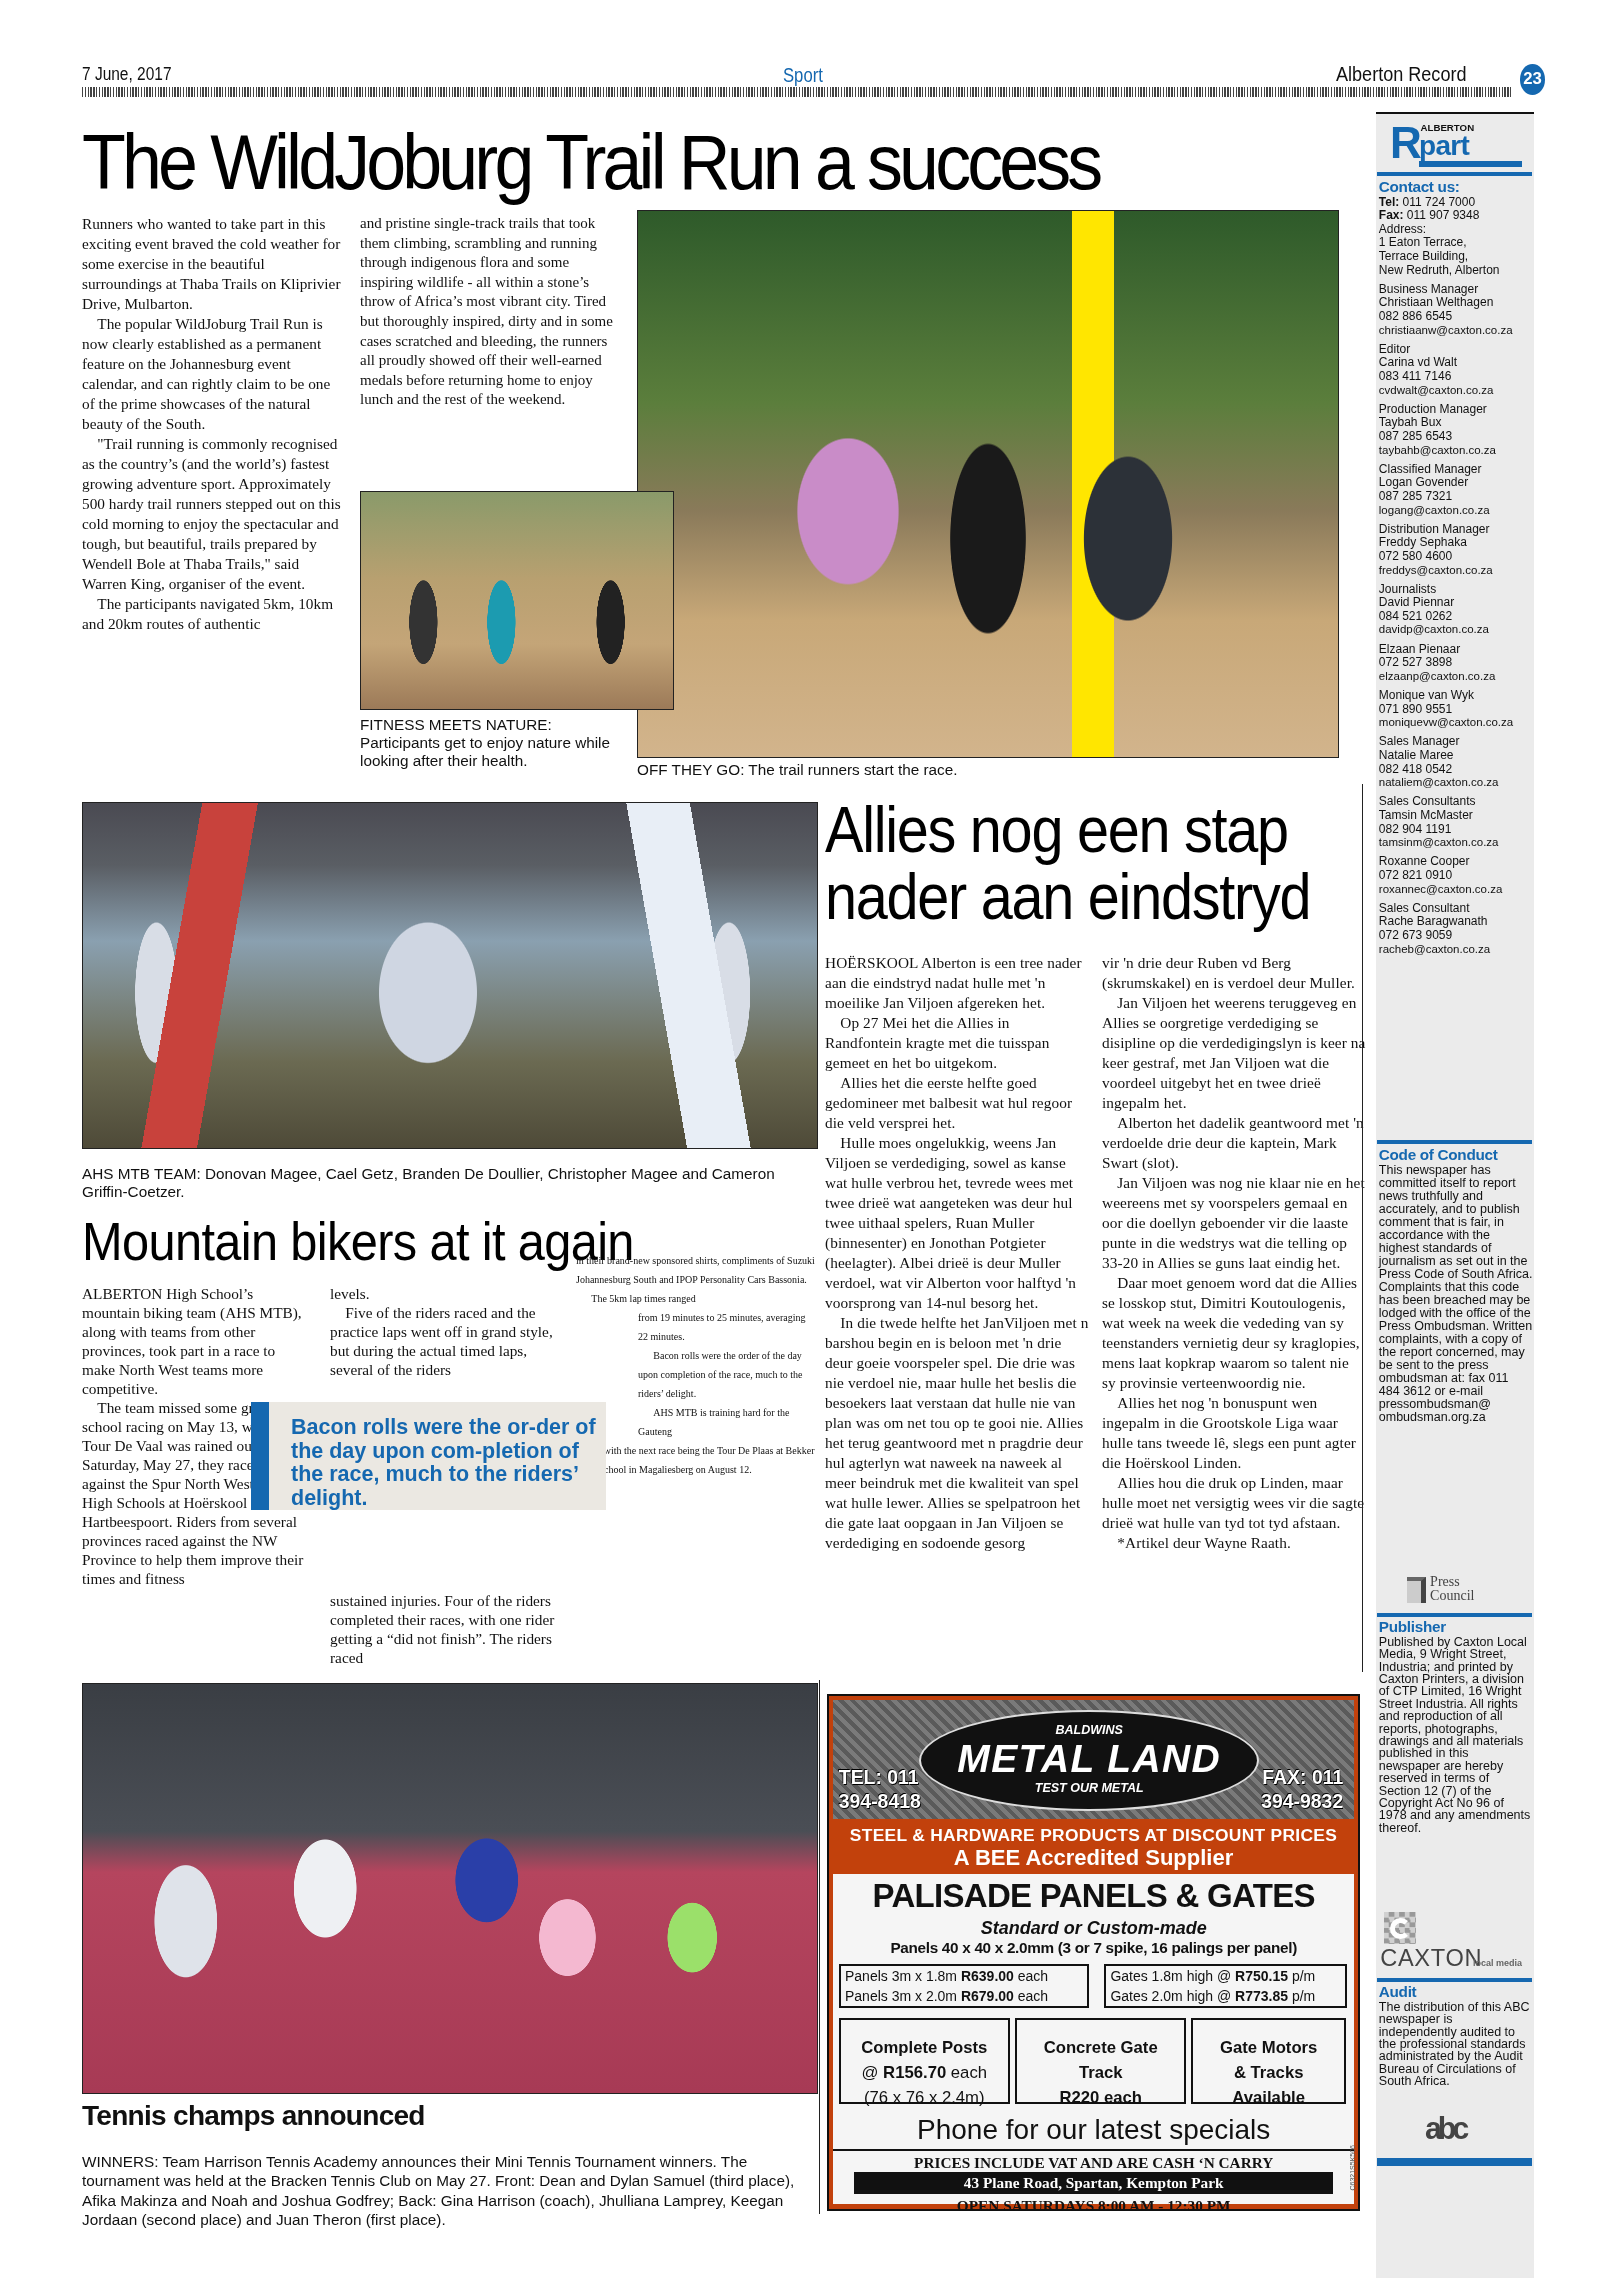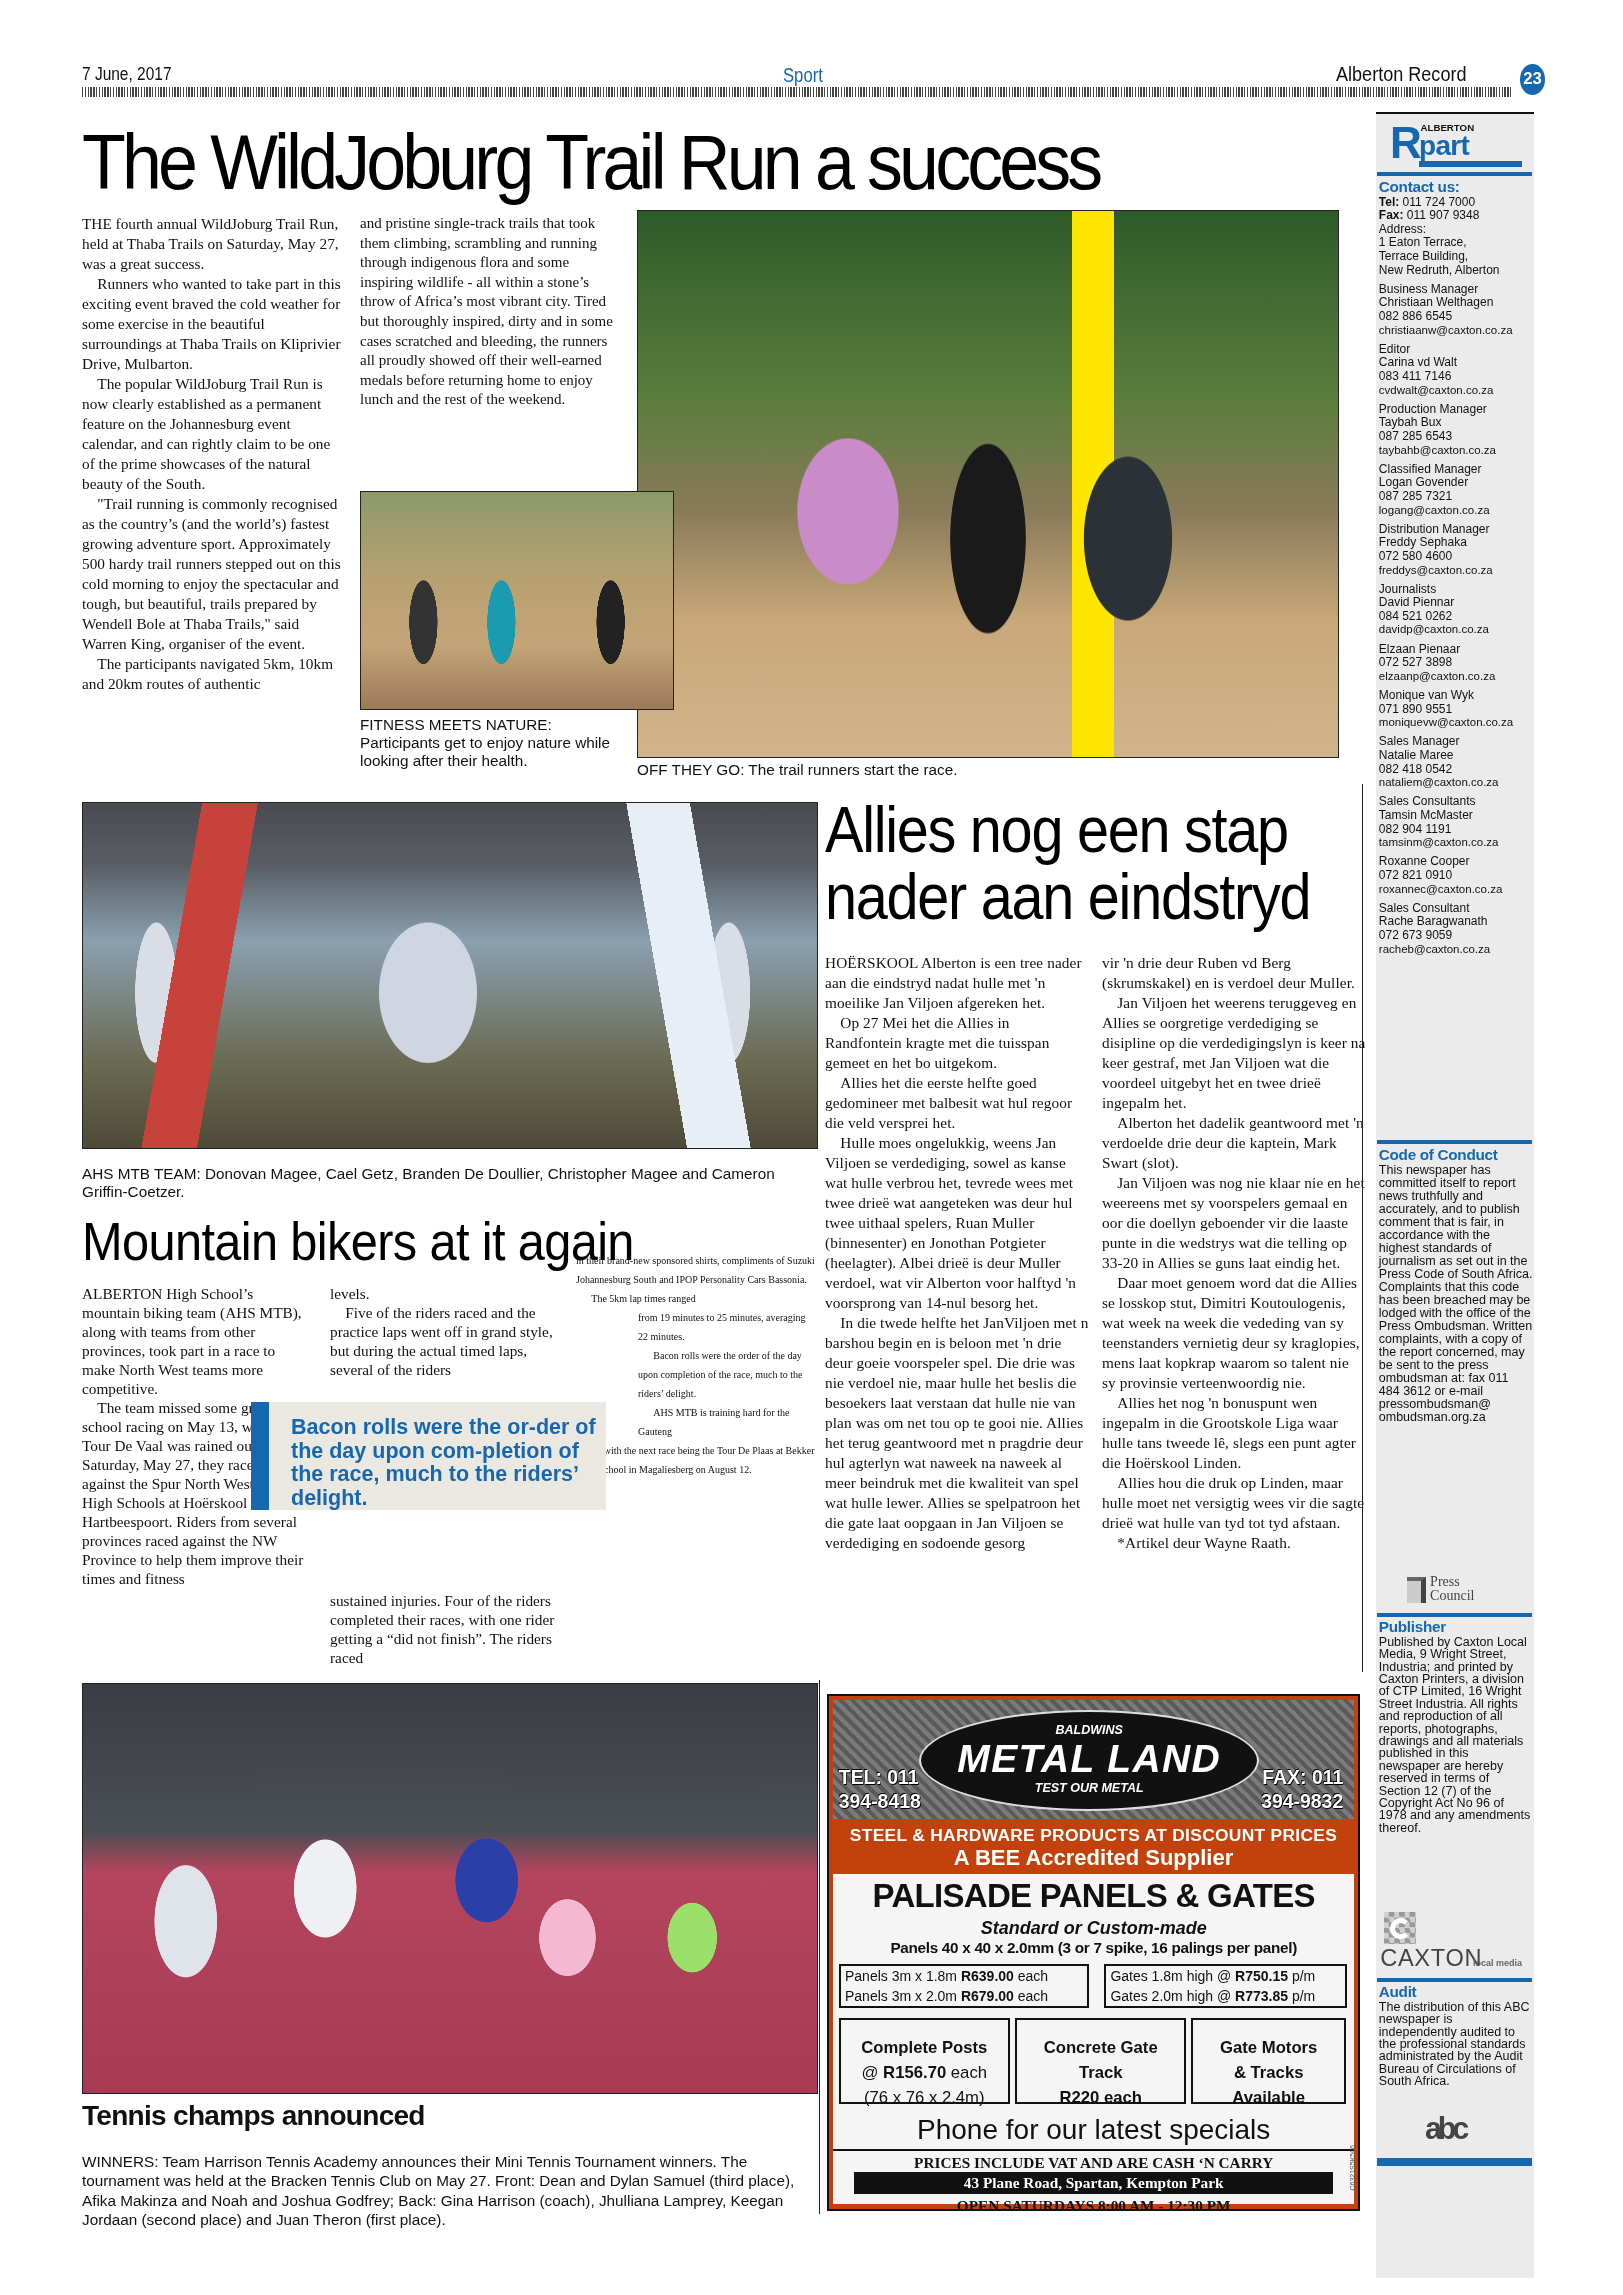--- a/index.html
+++ b/index.html
@@ -138,21 +138,20 @@
 
 <div class="abs hdr-date">7 June, 2017</div>
 <div class="abs hdr-section">Sport</div>
 <div class="abs hdr-paper">Alberton Record</div>
 <div class="abs hdr-page">23</div>
 <div class="abs hdr-rule"></div>
 
 <h1 class="abs headline h-main">The WildJoburg Trail Run a success</h1>
 
 <div class="abs col col-a">
-  <p>THE fourth annual WildJoburg Trail Run, held at Thaba Trails on Saturday, May 27, was a great success.</p>
   <p>Runners who wanted to take part in this exciting event braved the cold weather for some exercise in the beautiful surroundings at Thaba Trails on Kliprivier Drive, Mulbarton.</p>
   <p>The popular WildJoburg Trail Run is now clearly established as a permanent feature on the Johannesburg event calendar, and can rightly claim to be one of the prime showcases of the natural beauty of the South.</p>
   <p>"Trail running is commonly recognised as the country’s (and the world’s) fastest growing adventure sport. Approximately 500 hardy trail runners stepped out on this cold morning to enjoy the spectacular and tough, but beautiful, trails prepared by Wendell Bole at Thaba Trails," said Warren King, organiser of the event.</p>
   <p>The participants navigated 5km, 10km and 20km routes of authentic</p>
 </div>
 <div class="abs col col-b">
   <p>and pristine single-track trails that took them climbing, scrambling and running through indigenous flora and some inspiring wildlife - all within a stone’s throw of Africa’s most vibrant city. Tired but thoroughly inspired, dirty and in some cases scratched and bleeding, the runners all proudly showed off their well-earned medals before returning home to enjoy lunch and the rest of the weekend.</p>
 </div>
 
 <div class="abs photo ph-offgo" title="Trail runners at the start line"></div>

